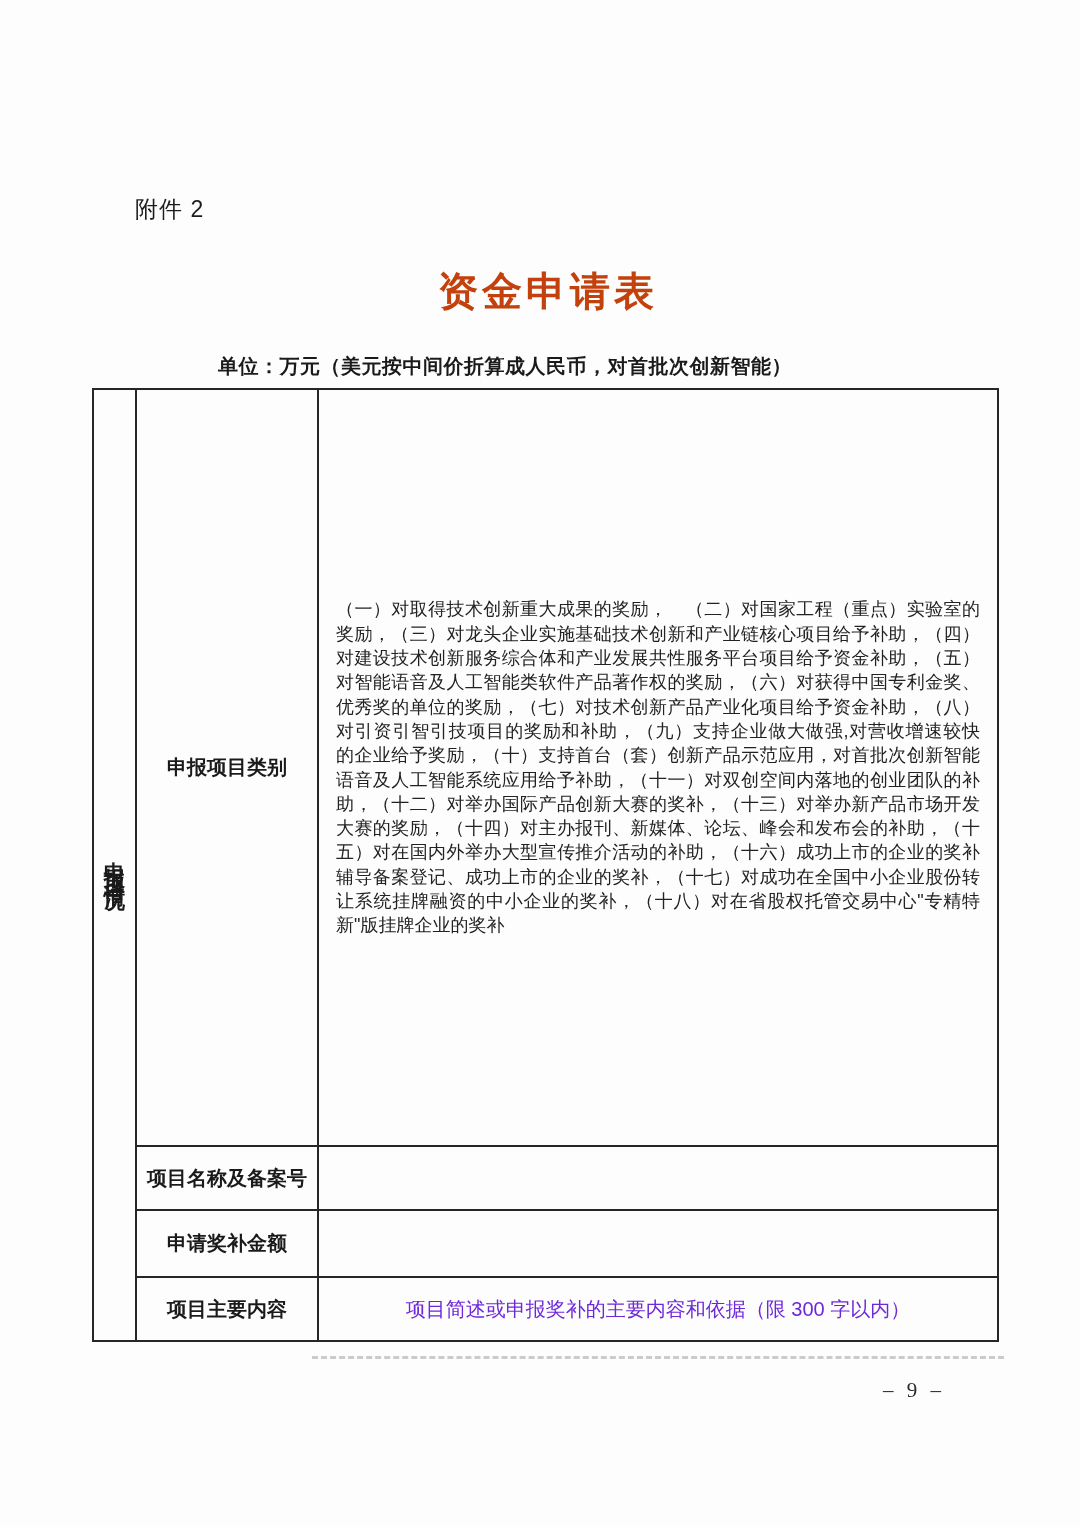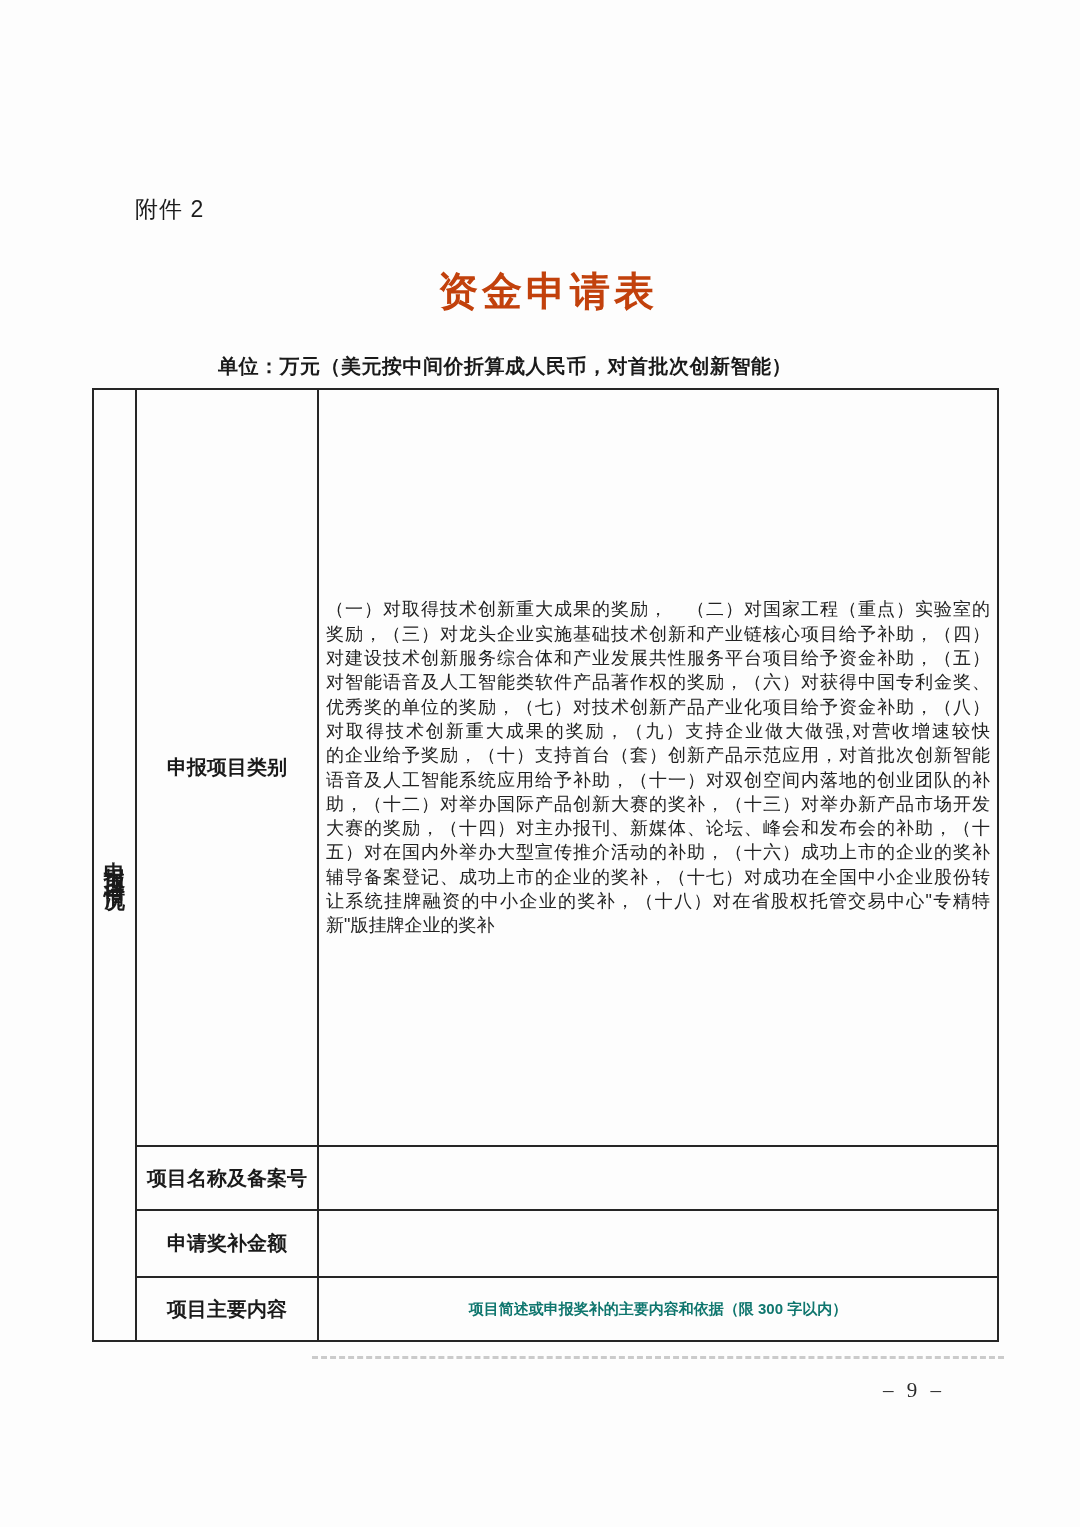--- a/index.html
+++ b/index.html
@@ -35,28 +35,28 @@
   .vtext {
     display:inline-block;
     writing-mode:vertical-lr; text-orientation:upright;
     font-size:21px; font-weight:600; letter-spacing:6px; color:#1a1a1a;
   }
   .label-cell {
     text-align:center; vertical-align:middle;
     font-size:20px; font-weight:600; color:#1a1a1a;
   }
   .content-cell { vertical-align:middle; }
-  .lines { padding:0 7px; }
+  .lines { padding:0 17px; }
   .tline {
     font-size:18px; line-height:24.3px; font-weight:400; color:#222222;
     text-align:justify; text-align-last:justify;
   }
   .tline.last { text-align-last:left; }
   .center-note {
-    text-align:center; font-size:15px; font-weight:700; color:#0f766e;
+    text-align:center; font-size:20px; font-weight:400; color:#6d28d9;
   }
   .scan-dashes {
     position:absolute; left:312px; top:1356px; width:692px; height:0;
     border-top:3px dashed #bfbfbf; opacity:0.8;
   }
   .page-number {
     position:absolute; top:1378px; right:135px;
     font-family:"Liberation Serif", serif;
     font-size:21px; letter-spacing:4px; color:#2a2a2a;
   }
@@ -84,21 +84,21 @@
         <span class="vtext">申报项目情况</span>
       </td>
       <td class="label-cell" style="height:755px;margin-top:33px;">申报项目类别</td>
       <td class="content-cell">
         <div class="lines">
               <div class="tline">（一）对取得技术创新重大成果的奖励，　（二）对国家工程（重点）实验室的</div>
               <div class="tline">奖励，（三）对龙头企业实施基础技术创新和产业链核心项目给予补助，（四）</div>
               <div class="tline">对建设技术创新服务综合体和产业发展共性服务平台项目给予资金补助，（五）</div>
               <div class="tline">对智能语音及人工智能类软件产品著作权的奖励，（六）对获得中国专利金奖、</div>
               <div class="tline">优秀奖的单位的奖励，（七）对技术创新产品产业化项目给予资金补助，（八）</div>
-              <div class="tline">对取得技术创新重大成果的奖励，（九）支持企业做大做强,对营收增速较快</div>
+              <div class="tline">对引资引智引技项目的奖励和补助，（九）支持企业做大做强,对营收增速较快</div>
               <div class="tline">的企业给予奖励，（十）支持首台（套）创新产品示范应用，对首批次创新智能</div>
               <div class="tline">语音及人工智能系统应用给予补助，（十一）对双创空间内落地的创业团队的补</div>
               <div class="tline">助，（十二）对举办国际产品创新大赛的奖补，（十三）对举办新产品市场开发</div>
               <div class="tline">大赛的奖励，（十四）对主办报刊、新媒体、论坛、峰会和发布会的补助，（十</div>
               <div class="tline">五）对在国内外举办大型宣传推介活动的补助，（十六）成功上市的企业的奖补</div>
               <div class="tline">辅导备案登记、成功上市的企业的奖补，（十七）对成功在全国中小企业股份转</div>
               <div class="tline">让系统挂牌融资的中小企业的奖补，（十八）对在省股权托管交易中心"专精特</div>
               <div class="tline last">新"版挂牌企业的奖补</div>
             </div>
       </td>

